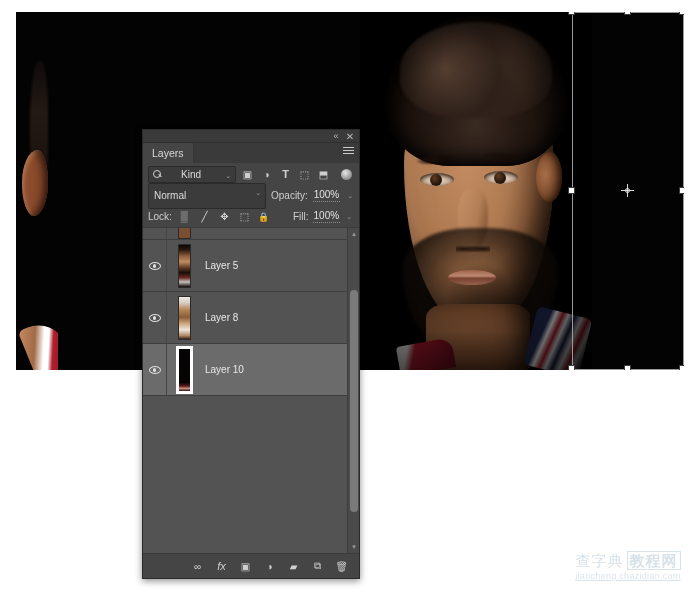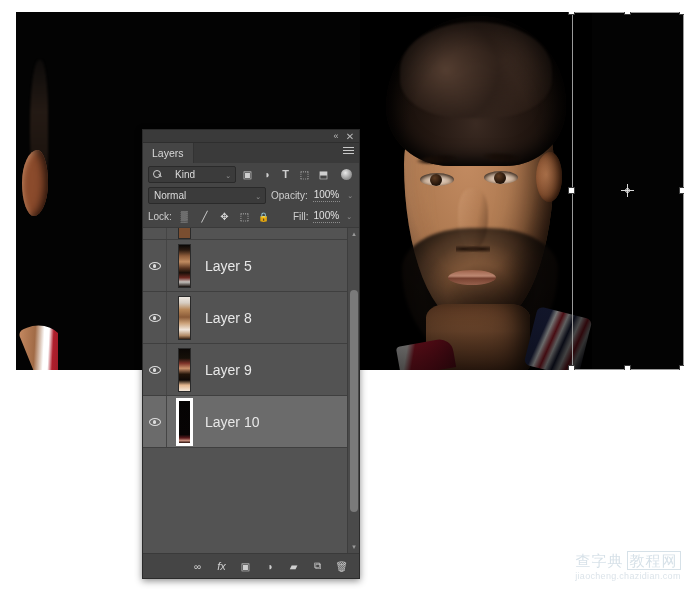--- a/index.html
+++ b/index.html
@@ -313,21 +313,21 @@
     gap: 4px;
     flex: 0 0 auto;
   }
   .kind-select {
     width: 88px; height: 17px;
     background: #3b3b3b;
     border: 1px solid #2a2a2a;
     border-radius: 2px;
     display: flex; align-items: center;
     padding: 0 4px;
-    gap: 13px;
+    gap: 19px;
     position: relative;
     cursor: pointer;
   }
   .kind-select .lbl { font-size: 10px; color: #dcdcdc; }
   .kind-select .caret {
     position: absolute; right: 4px; top: 5px;
     color: #9a9a9a; font-size: 7px;
   }
   .mag { width: 9px; height: 9px; position: relative; display:inline-block; }
   .mag::before {
@@ -360,21 +360,21 @@
     padding: 0 5px;
     gap: 5px;
     flex: 0 0 auto;
   }
   .blend-select {
     width: 118px; height: 17px;
     background: #3b3b3b;
     border: 1px solid #2a2a2a;
     border-radius: 2px;
     display: flex; align-items: center;
-    padding: 3px 5px;
+    padding: 12px 5px;
     position: relative;
     cursor: pointer;
     font-size: 10px; color: #dcdcdc;
   }
   .blend-select .caret { position: absolute; right: 4px; top: 5px; color:#9a9a9a; font-size: 7px; }
   .opa-label, .fill-label { font-size: 10px; color: #cfcfcf; }
   .num-field {
     font-size: 10px; color: #e2e2e2;
     border-bottom: 1px dotted #8d8d8d;
     padding: 0 1px 1px 1px;
@@ -437,21 +437,21 @@
   }
   .thumb {
     width: 13px; height: 44px;
     background: #111;
     border: 1px solid #2a2a2a;
     position: relative;
     overflow: hidden;
   }
   .thumb.sel { outline: 2px solid #ffffff; outline-offset: 0px; border-color: #fff; }
   .layer-name {
-    font-size: 14px;
+    font-size: 10px;
     color: #e8e8e8;
     padding-left: 4px;
     white-space: nowrap;
   }
 
   
   .t-a { position:absolute; inset:0;
     background: linear-gradient(180deg, #0a0705 0%, #2b1a10 12%, #8e5c3a 26%, #c08b60 40%, #5a3520 55%, #1a0f08 66%, #6e2a22 78%, #c4c0bc 88%, #120b07 100%); }
   .t-b { position:absolute; inset:0;
     background: linear-gradient(180deg, #efe9e2 0%, #d6cdc2 14%, #b78758 30%, #8a5b38 48%, #caa077 62%, #f0e6db 78%, #b08a66 92%, #3a2415 100%); }
@@ -526,26 +526,28 @@
     color: #9fb8c9;
     letter-spacing: 1px;
     line-height: 17px;
     white-space: nowrap;
   }
   #watermark .wm-box {
     display: inline-block;
     border: 1px solid #9fb8c9;
     padding: 0 2px;
     margin-left: 3px;
+    font-weight: bold;
   }
   #watermark .wm-url {
     font-size: 9px;
     color: #a9bccb;
     letter-spacing: .3px;
     line-height: 12px;
+    text-decoration: underline;
   }
 </style>
 </head>
 <body>
 
 <div id="root">
 
   <div id="canvas-area">
     <div class="photo-bg"></div>
 
@@ -675,31 +677,20 @@
             <div class="eye-cell">
               <div class="eye"></div>
             </div>
             <div class="thumb-cell">
               <div class="thumb">
                 <div class="t-b"></div>
               </div>
             </div>
             <div class="layer-name">Layer 8</div>
           </div>
-          <div class="layer-row">
-            <div class="eye-cell">
-              <div class="eye"></div>
-            </div>
-            <div class="thumb-cell">
-              <div class="thumb">
-                <div class="t-e"></div>
-              </div>
-            </div>
-            <div class="layer-name">Layer 9</div>
-          </div>
           <div class="layer-row selected">
             <div class="eye-cell">
               <div class="eye"></div>
             </div>
             <div class="thumb-cell">
               <div class="thumb sel">
                 <div class="t-f"></div>
               </div>
             </div>
             <div class="layer-name">Layer 10</div>

